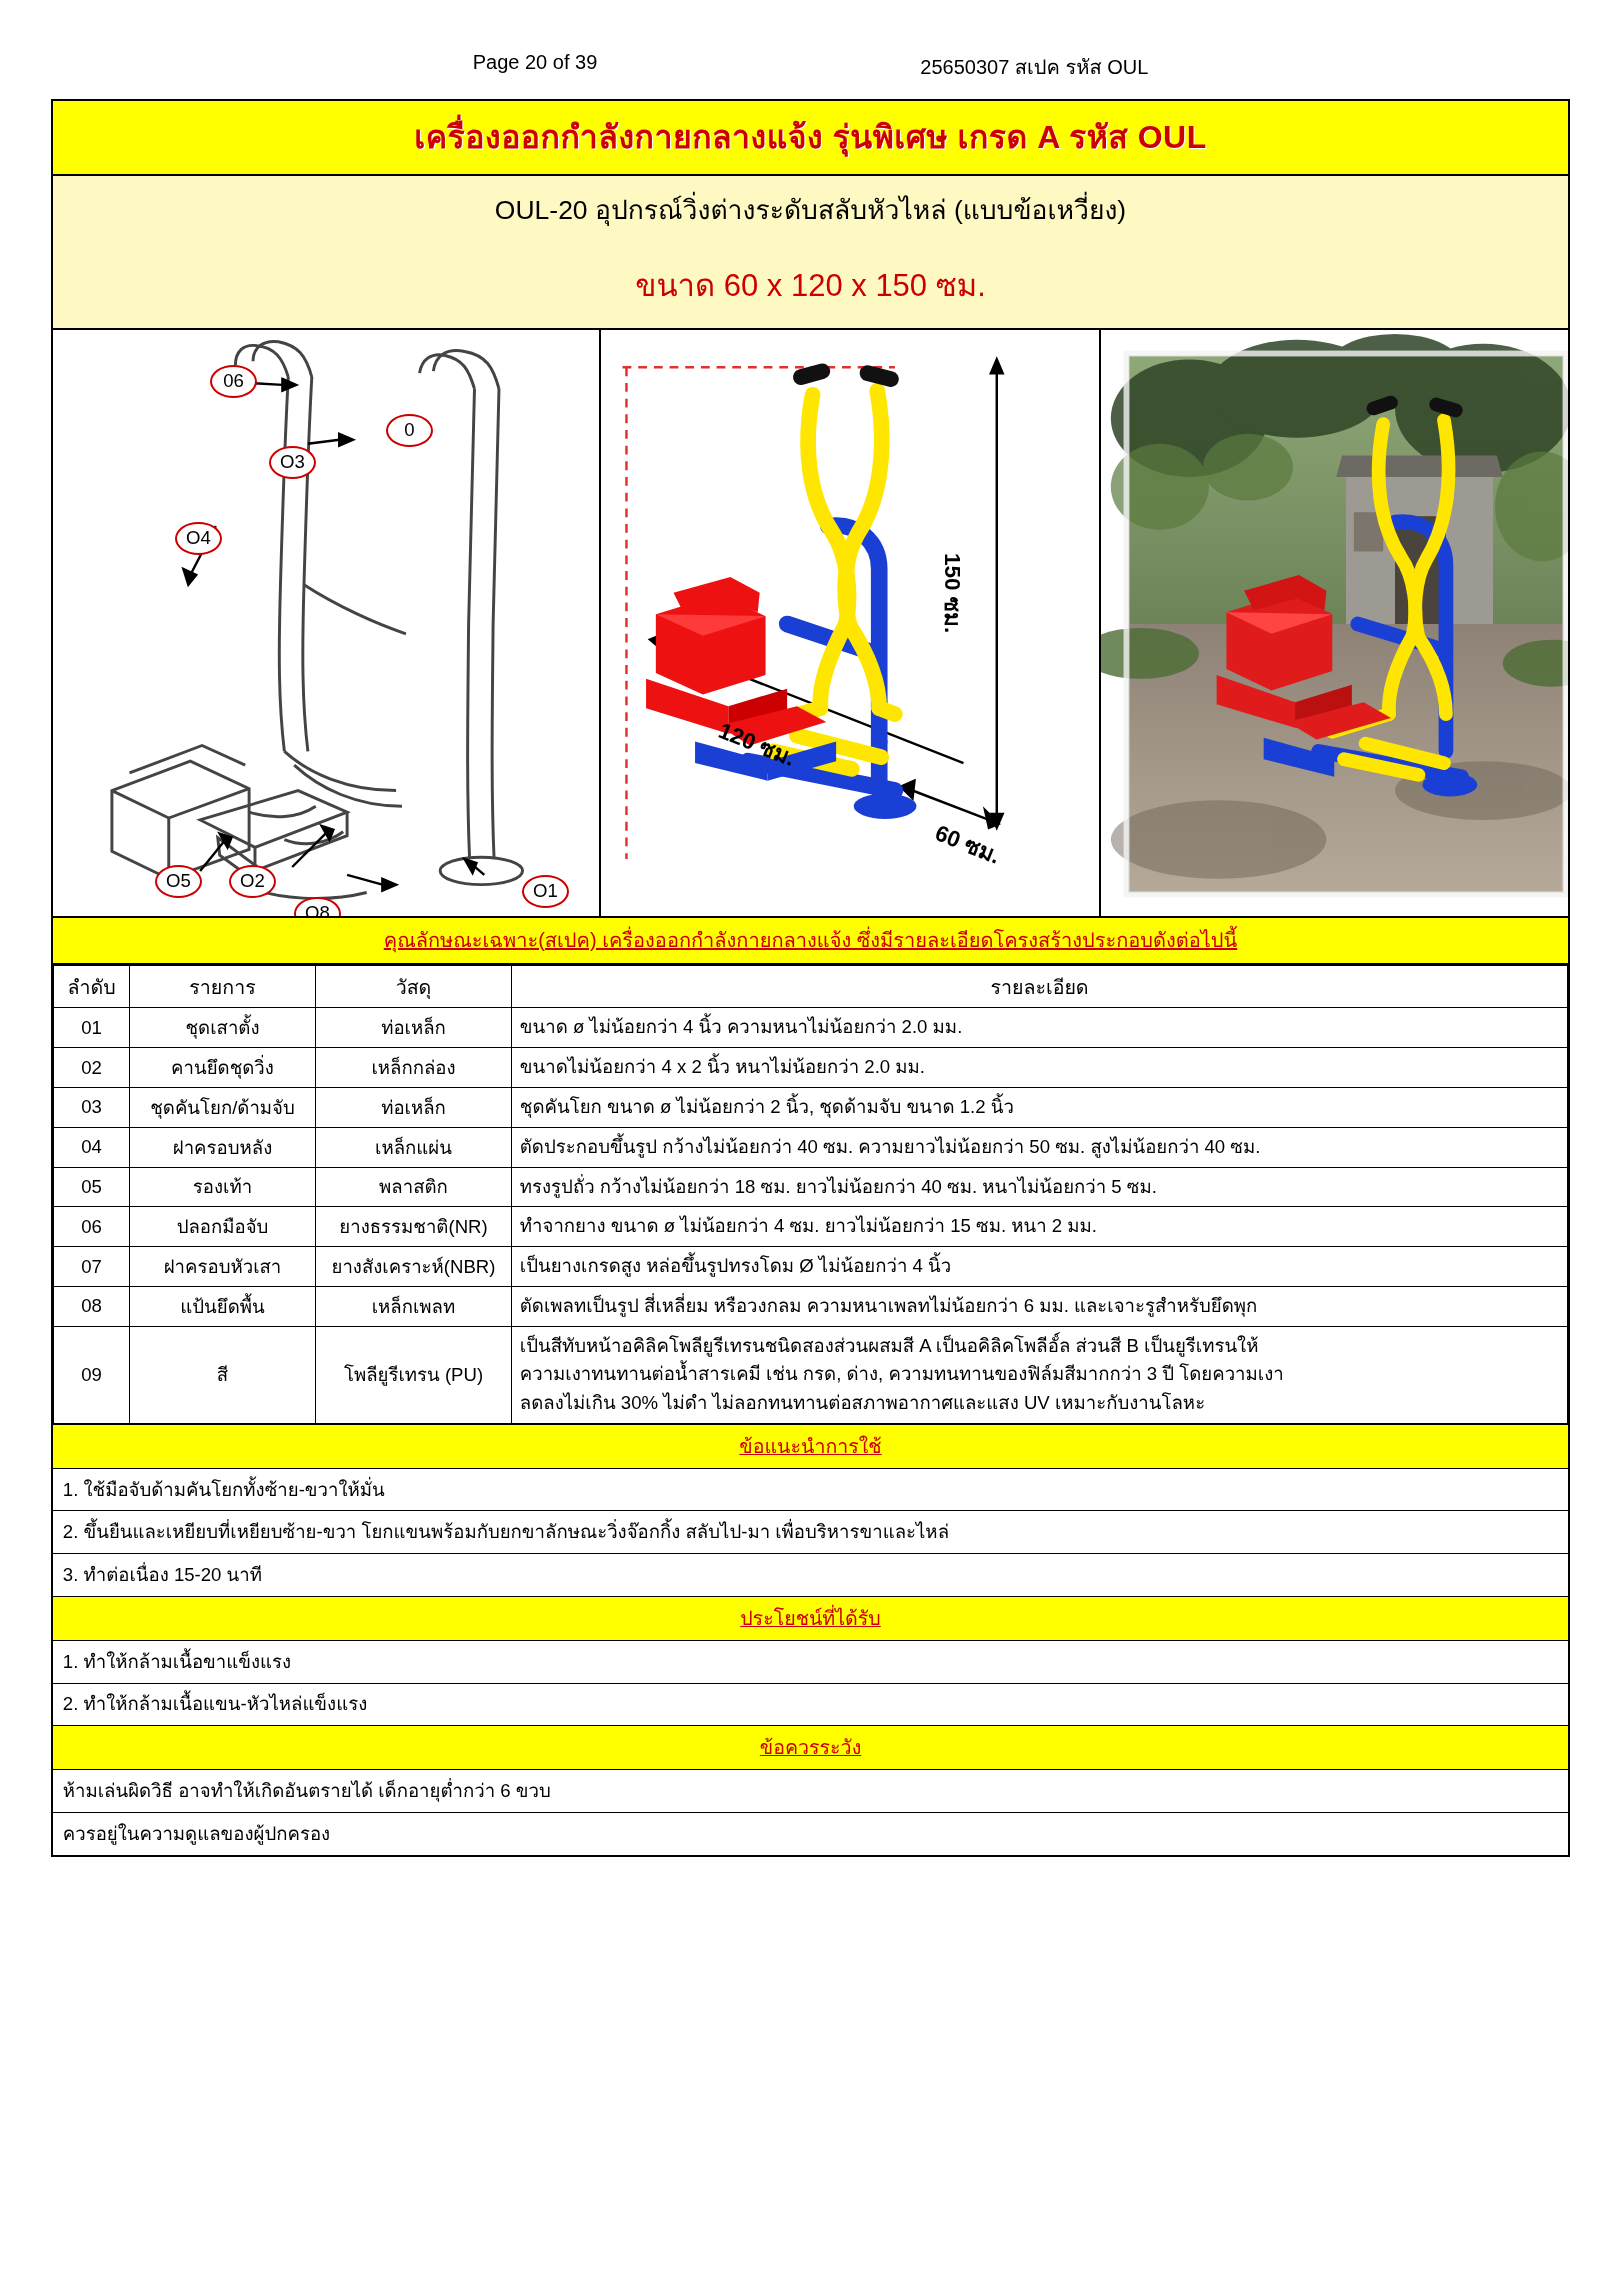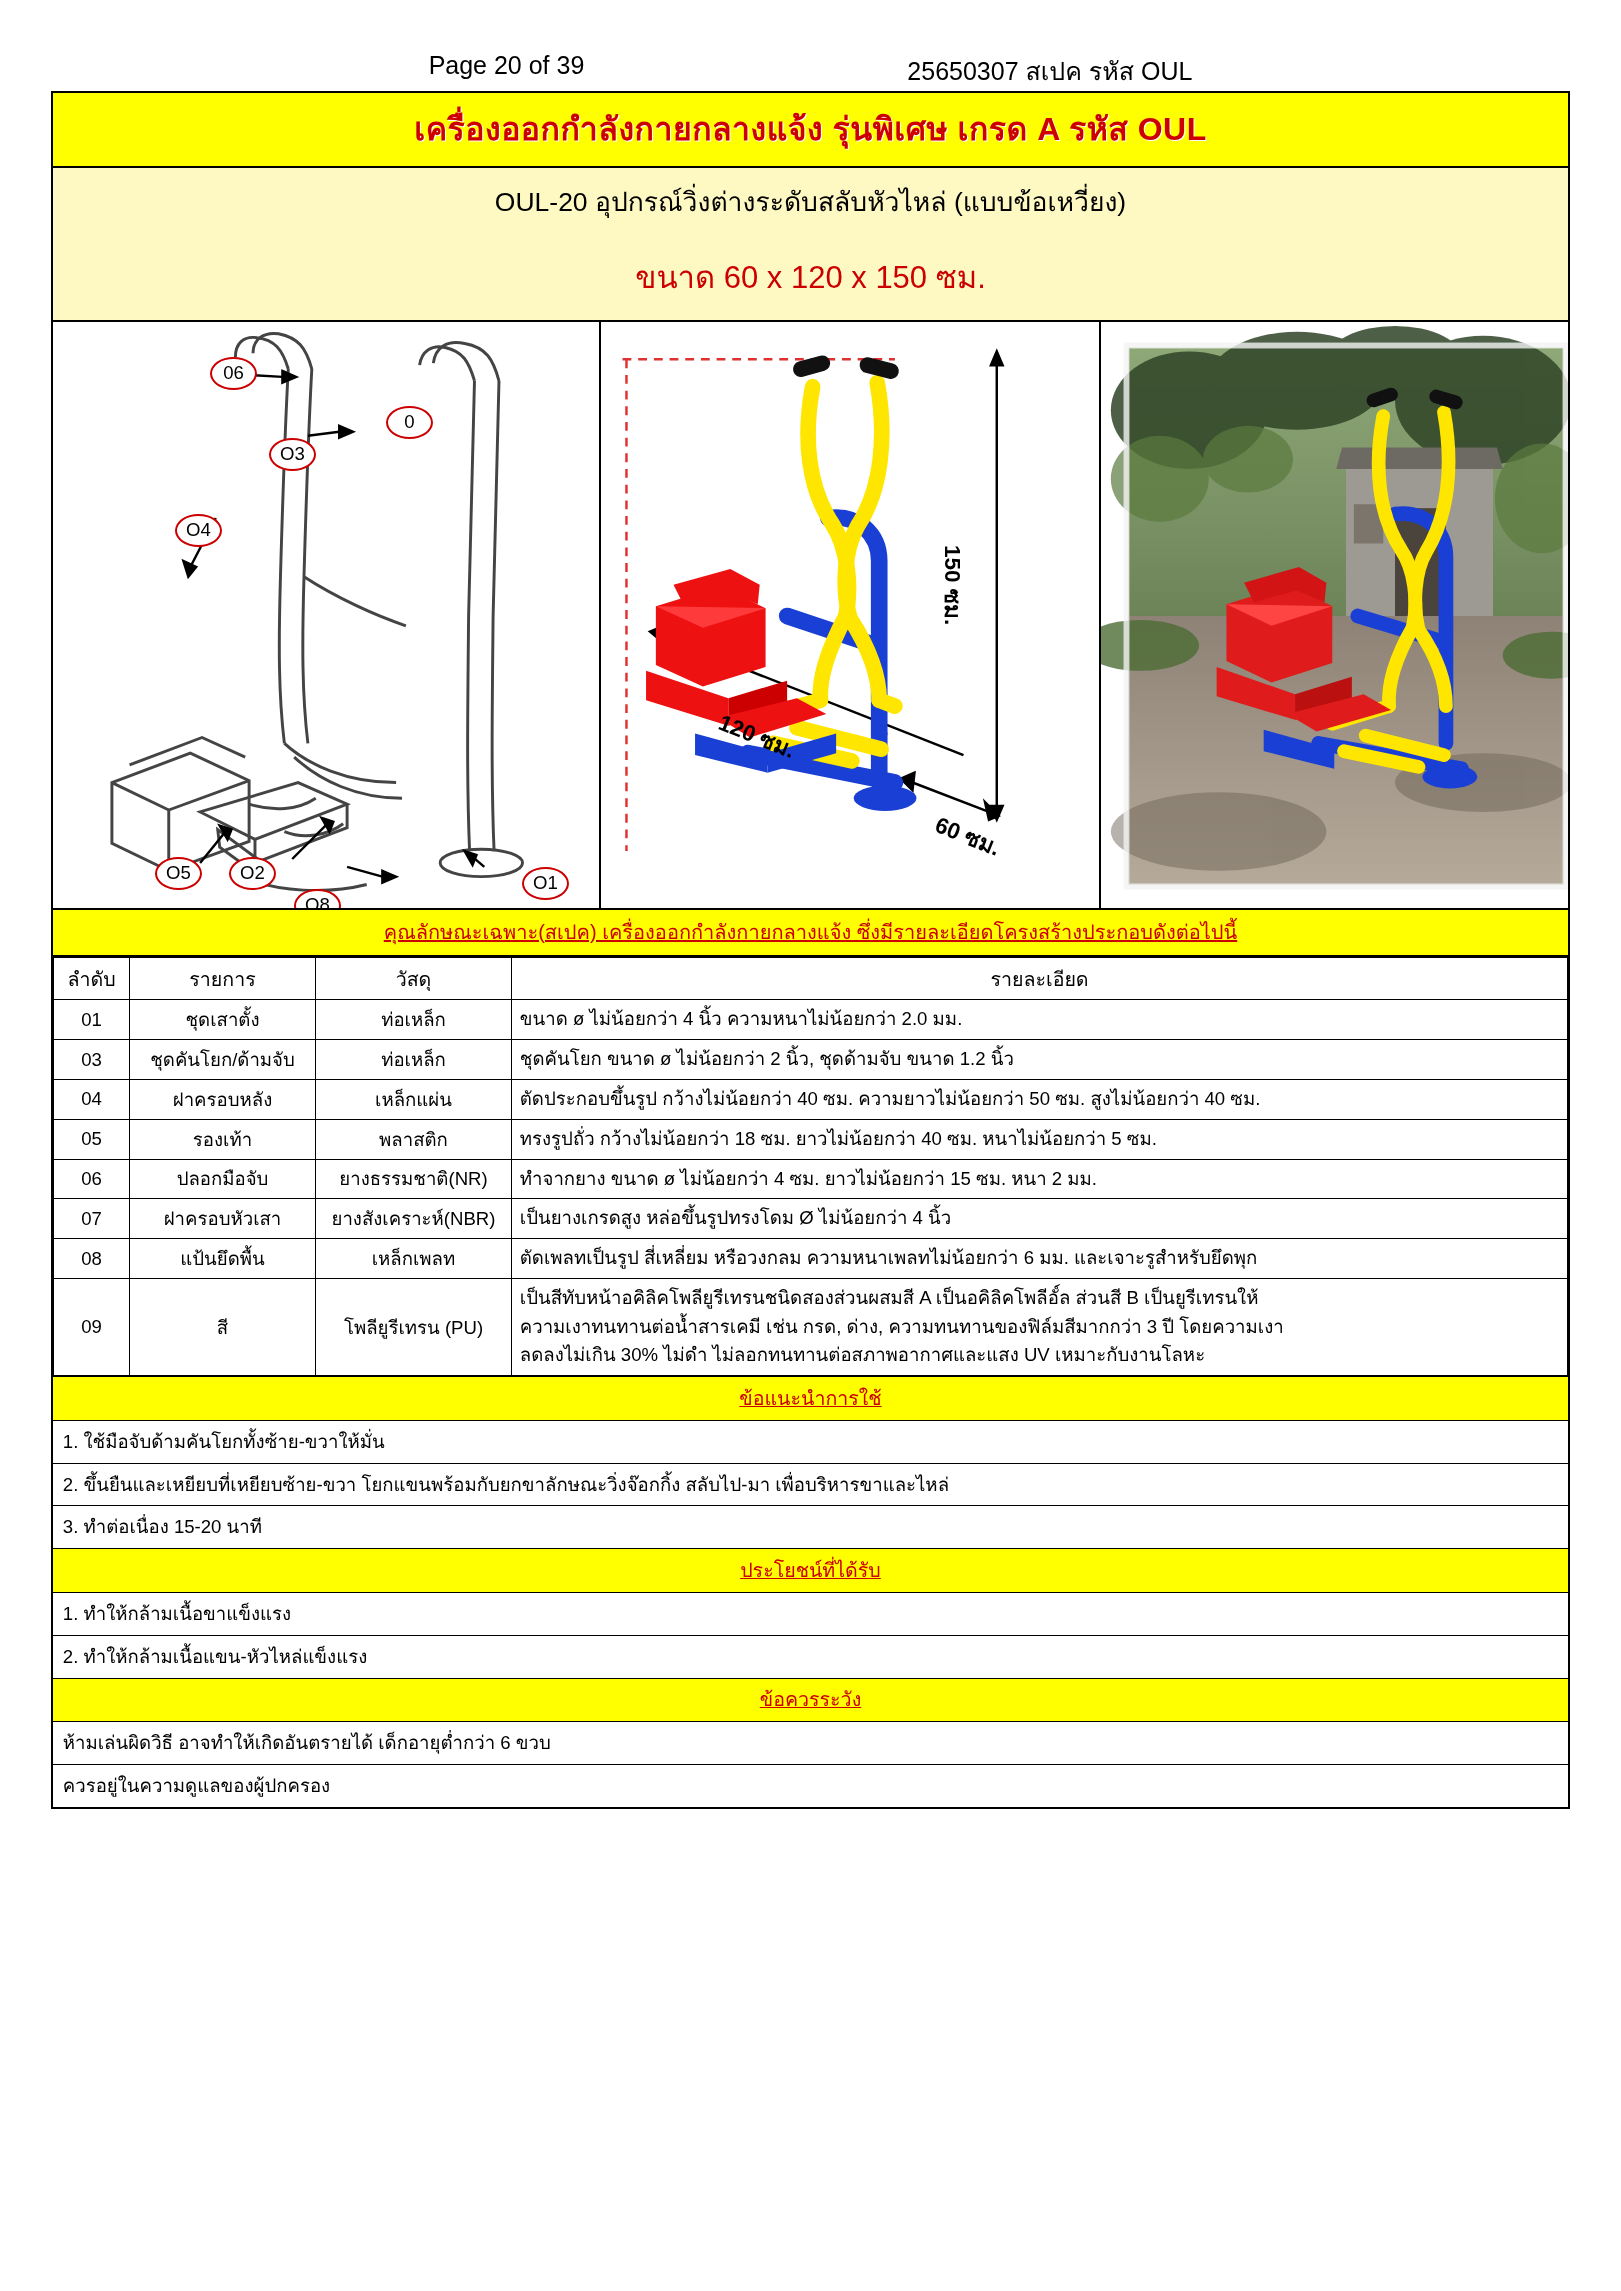--- a/index.html
+++ b/index.html
@@ -11,23 +11,23 @@
     font-family: "Liberation Sans", sans-serif;
     color: #000;
   }
   .page { position: relative; width: 1621px; height: 2292px; padding: 0; }
 
   
   .pg-header {
     display: flex;
     justify-content: center;
     gap: 323px;
-    font-size: 25px;
+    font-size: 20px;
     padding-top: 51px;
-    padding-bottom: 0;
+    padding-bottom: 16px;
   }
   .pg-header span { white-space: nowrap; }
 
   
   .doc {
     margin: 0 51px;
     border: 2px solid #000;
   }
 
   .title-bar {
@@ -383,20 +383,28 @@
       <tbody>
         <tr>
           <td class="c-no">01</td>
           <td class="c-item">ชุดเสาตั้ง</td>
           <td class="c-mat">ท่อเหล็ก</td>
           <td class="c-det">
               <div>ขนาด ø ไม่น้อยกว่า 4 นิ้ว ความหนาไม่น้อยกว่า 2.0 มม.</div>
             </td>
         </tr>
         <tr>
+          <td class="c-no">02</td>
+          <td class="c-item">คานยึดชุดวิ่ง</td>
+          <td class="c-mat">เหล็กกล่อง</td>
+          <td class="c-det">
+              <div>ขนาดไม่น้อยกว่า 4 x 2 นิ้ว  หนาไม่น้อยกว่า 2.0 มม.</div>
+            </td>
+        </tr>
+        <tr>
           <td class="c-no">03</td>
           <td class="c-item">ชุดคันโยก/ด้ามจับ</td>
           <td class="c-mat">ท่อเหล็ก</td>
           <td class="c-det">
               <div>ชุดคันโยก  ขนาด ø ไม่น้อยกว่า 2 นิ้ว, ชุดด้ามจับ  ขนาด 1.2 นิ้ว</div>
             </td>
         </tr>
         <tr>
           <td class="c-no">04</td>
           <td class="c-item">ฝาครอบหลัง</td>

